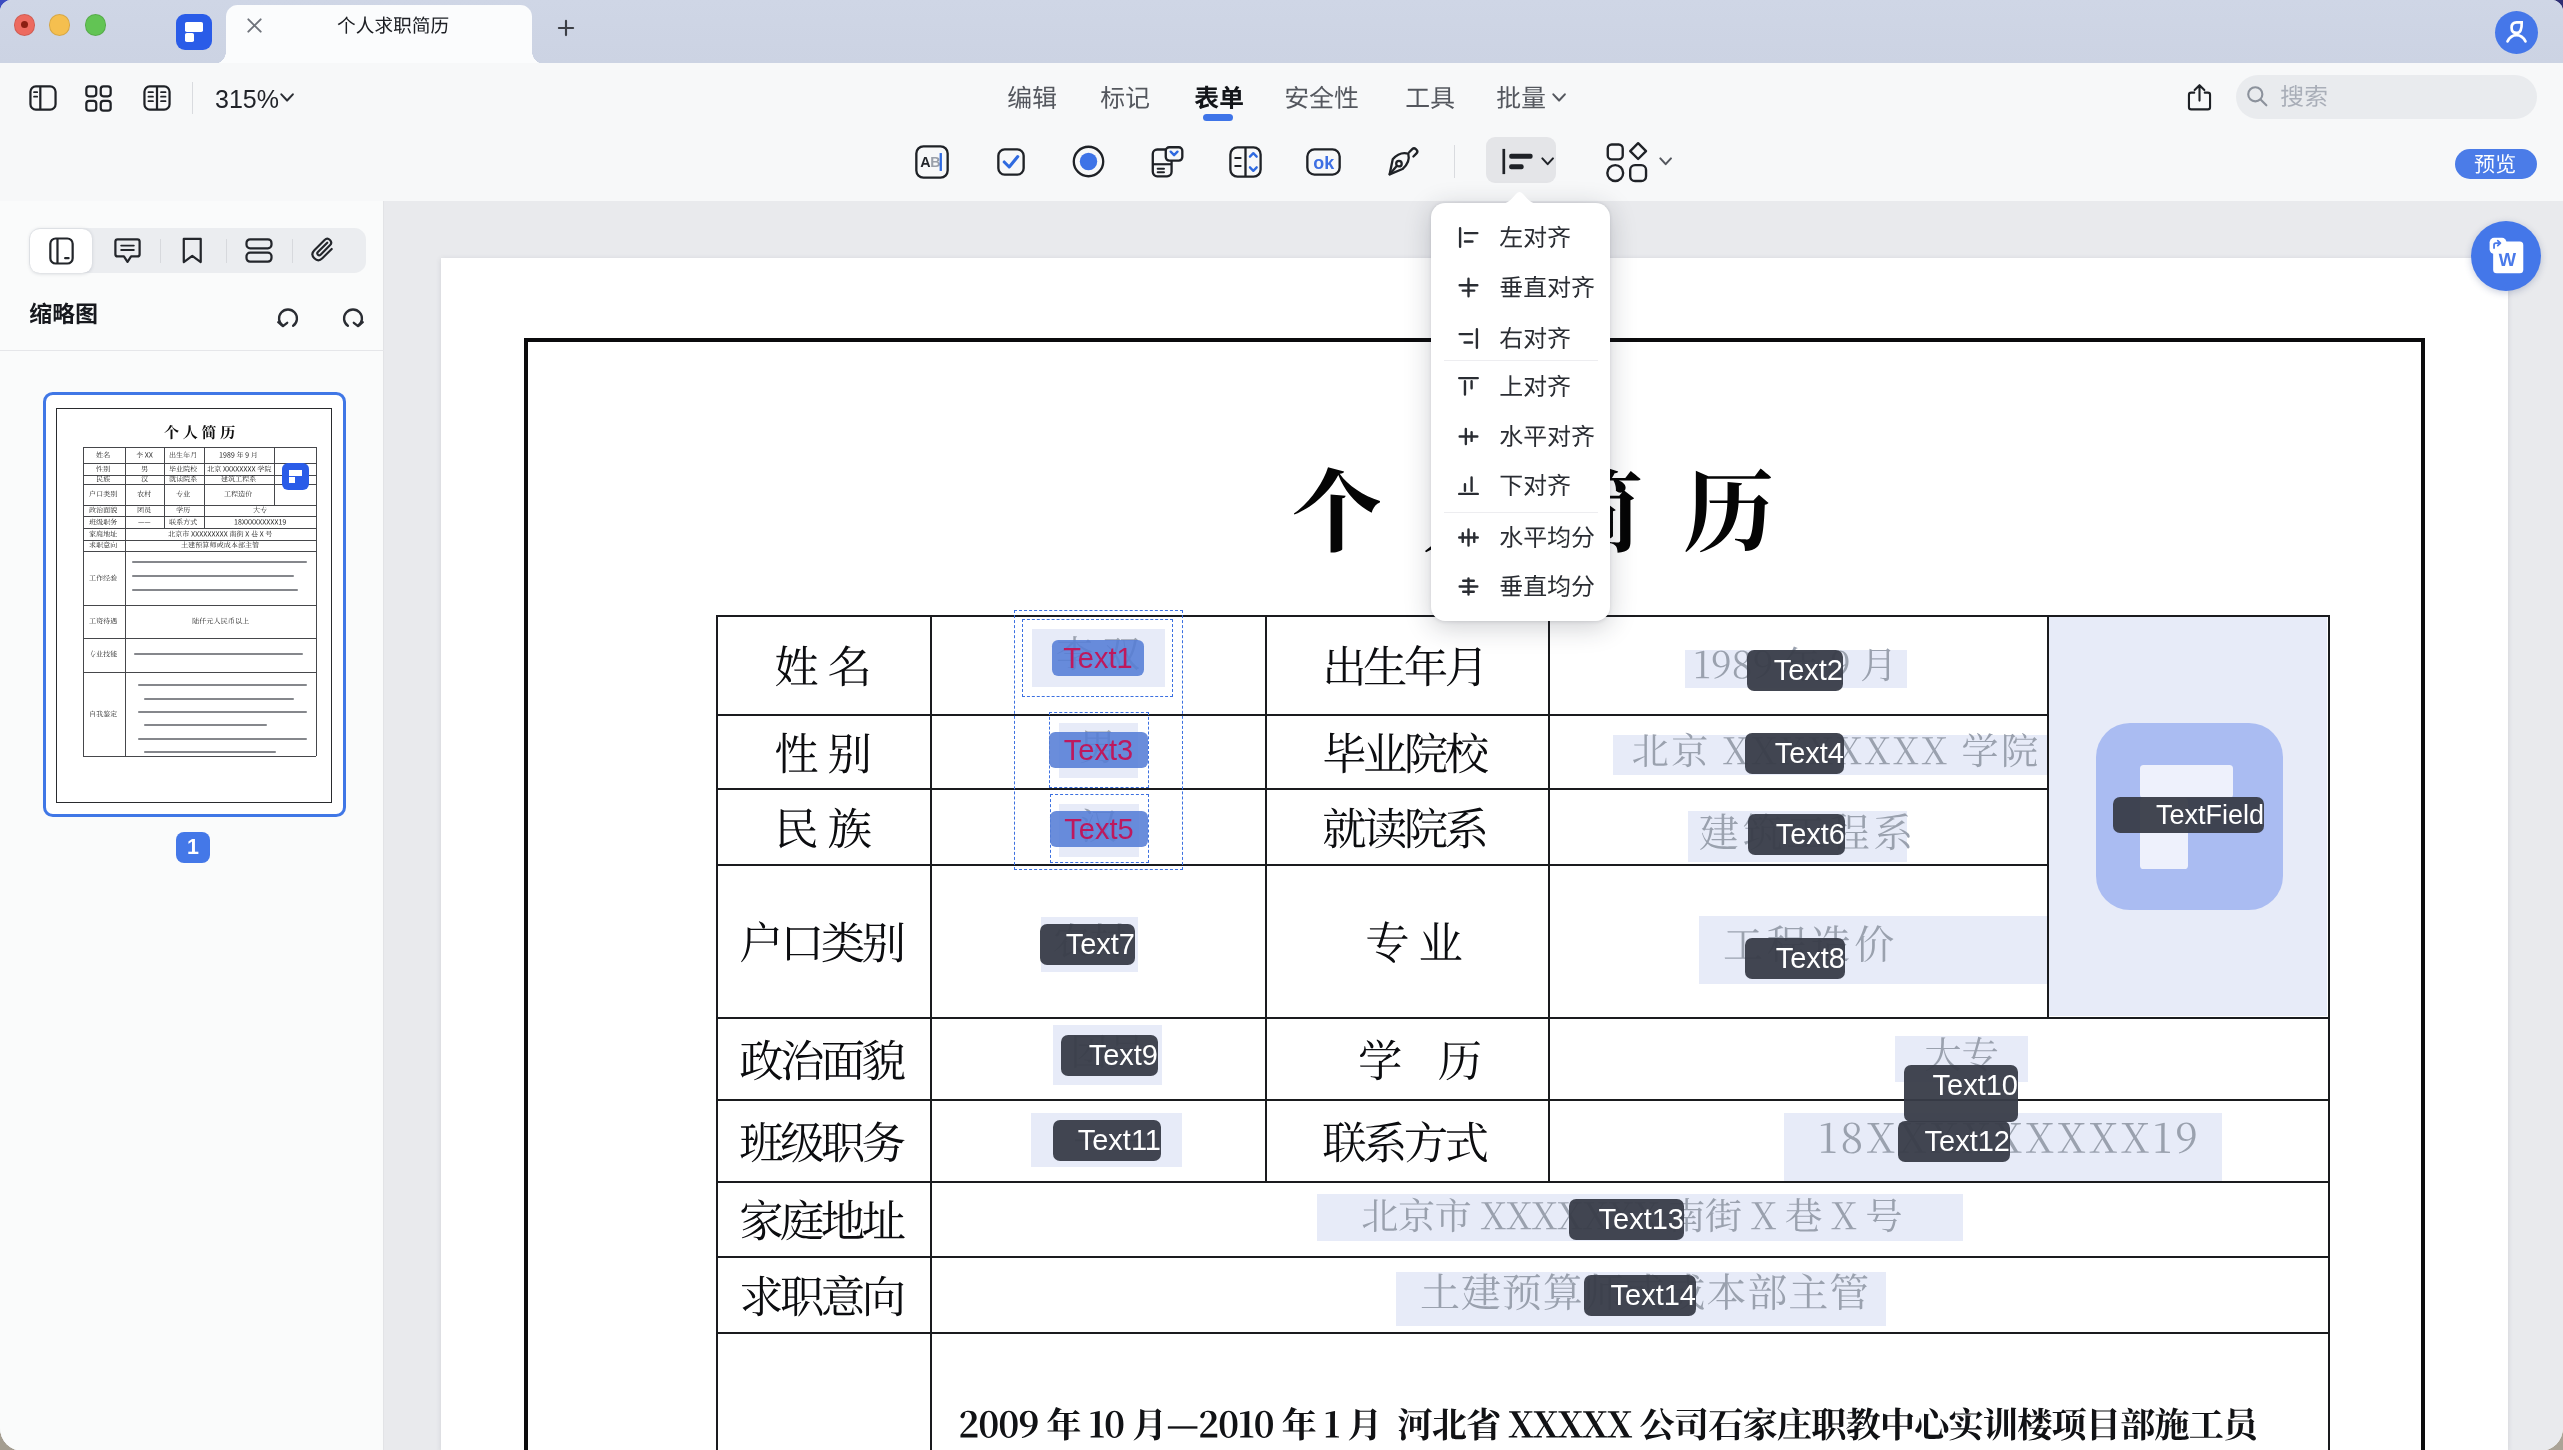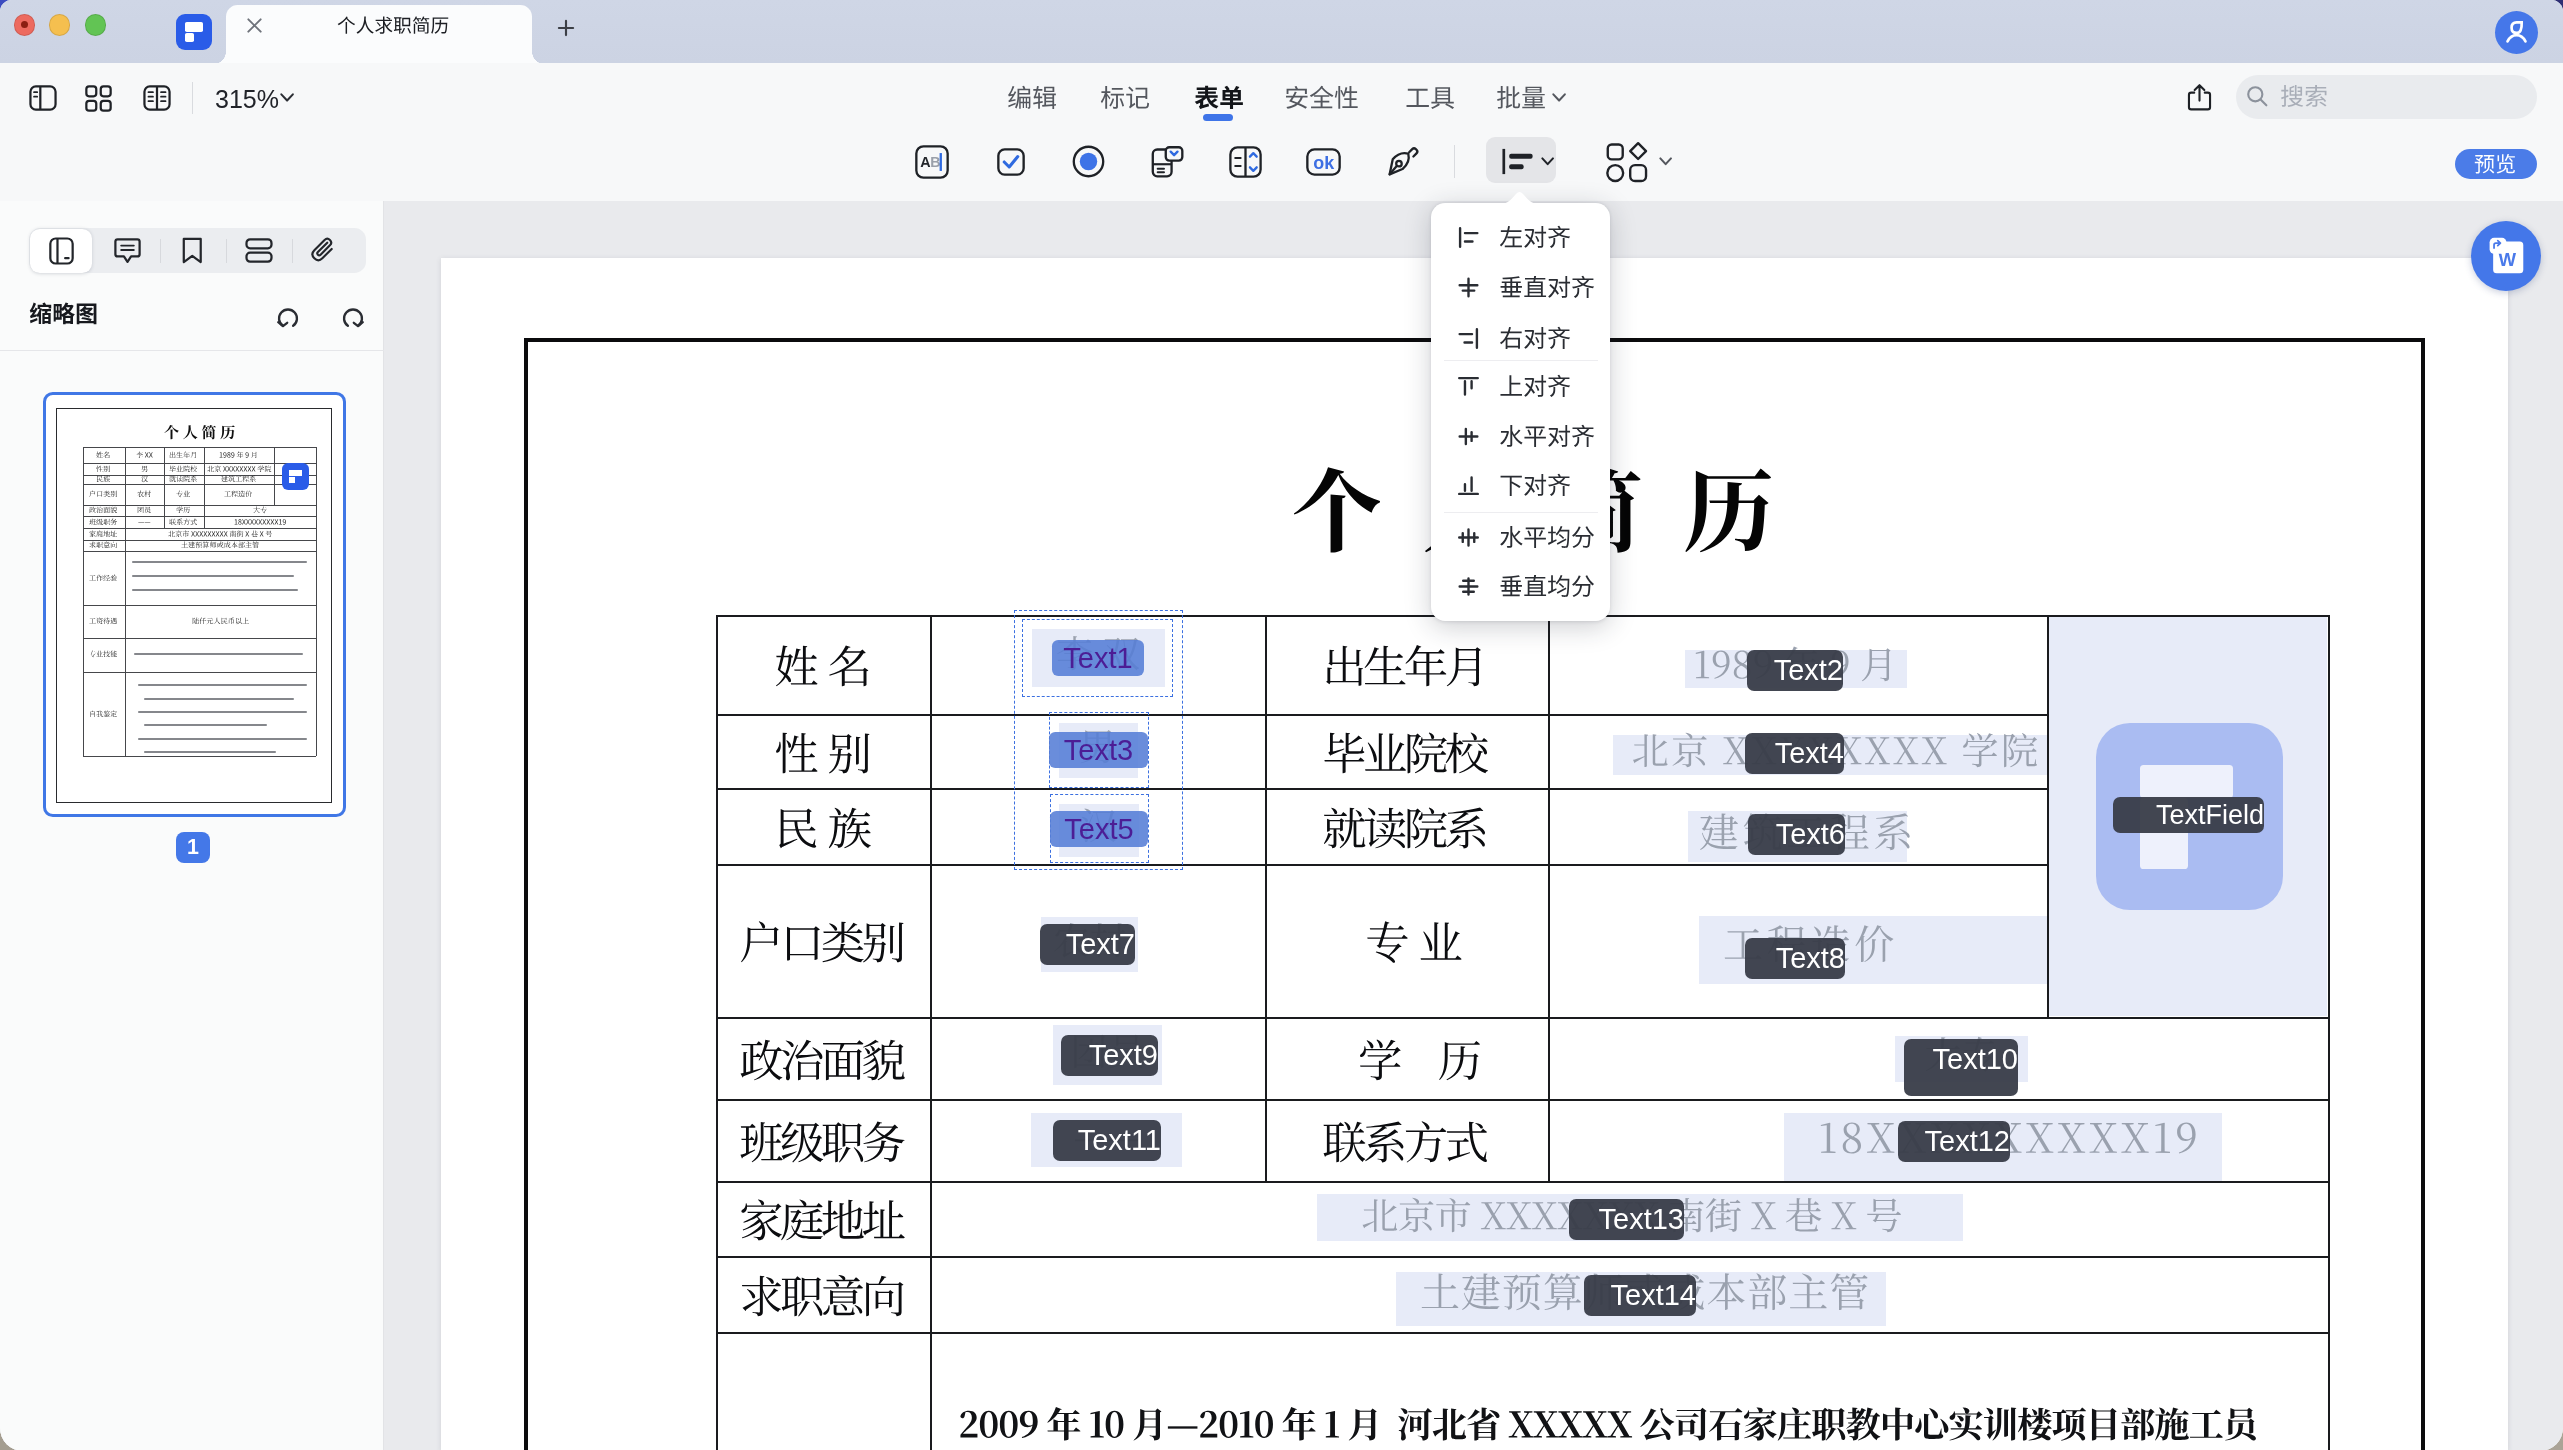--- a/index.html
+++ b/index.html
@@ -20,21 +20,21 @@
 .segdiv{position:absolute;top:10.7px;width:0.9px;height:24px;background:#d7d9dd}
 #pdivider{position:absolute;left:0;top:350px;width:384px;height:0.9px;background:#e5e6e9}
 #thumbsel{position:absolute;left:43px;top:392px;width:303px;height:425px;border:3.6px solid #4077e6;border-radius:9.8px;background:#fff}
 #thumbpage{position:absolute;left:3.6px;top:3.6px;width:288px;height:411px;background:#fff}
 #pagebadge{position:absolute;left:176px;top:832px;width:34px;height:31px;border-radius:8px;background:#4478e8;color:#fff;font-size:21.4px;font-weight:bold;text-align:center;line-height:31px}
 #page{position:absolute;left:441px;top:258px;width:2067px;height:1193px;background:#fff;box-shadow:0 0.9px 5.3px rgba(60,64,80,.14)}
 #frame{position:absolute;left:83px;top:80px;width:1901px;height:1112px;border:4.4px solid #0b0b0d;border-bottom:none}
 .tl{position:absolute;background:#191a1d}
 .lav{position:absolute;background:#e7ebf8}
 .badge{position:absolute;background:rgba(56,60,72,0.95);border-radius:7.1px;color:#fff;font-size:29px;text-align:right;font-family:"Liberation Sans",sans-serif}
-.bbadge{position:absolute;background:rgba(85,125,214,0.88);border-radius:6.2px;color:#4c1d95;font-size:29px;text-align:center}
+.bbadge{position:absolute;background:rgba(85,125,214,0.88);border-radius:6.2px;color:#be185d;font-size:29px;text-align:center}
 .dash{position:absolute;border:1.8px dashed #3c70e0}
 #wbtn{position:absolute;left:2471px;top:221px;width:70px;height:70px;border-radius:50%;background:#4477e9;box-shadow:0 1.8px 7.1px rgba(40,60,120,.25)}
 #menu{position:absolute;left:1431px;top:203px;width:179px;height:418px;background:#fff;border-radius:14.2px;box-shadow:0 5.3px 27px rgba(30,35,50,.22),0 0.9px 3.6px rgba(30,35,50,.12);z-index:60}
 #marrow{position:absolute;left:1500px;top:190px;width:39px;height:14.2px;z-index:61}
 .mdiv{position:absolute;left:12.5px;width:154px;height:1.8px;background:#ededf0}
 #srch{position:absolute;left:2236px;top:75px;width:301px;height:44px;border-radius:22px;background:#e9ebee}
 #prev{position:absolute;left:2455px;top:149px;width:82px;height:30px;border-radius:15px;background:#4b7ce8}
 #alignbtn{position:absolute;left:1486px;top:137px;width:70px;height:46px;border-radius:9px;background:#e4e5e8}
 .circ{border-radius:50%;position:absolute}
 </style></head><body>
@@ -1081,21 +1081,21 @@
       <div class="dash" style="left:609px;top:536px;width:99px;height:69px;z-index:4"></div>
       <div class="bbadge" style="left:611px;top:382px;width:92px;height:36px;line-height:36px;font-size:29px;z-index:6">Text1</div>
       <div class="bbadge" style="left:608px;top:474px;width:99px;height:36px;line-height:36px;font-size:29px;z-index:6">Text3</div>
       <div class="bbadge" style="left:609px;top:553px;width:98px;height:36px;line-height:36px;font-size:29px;z-index:6">Text5</div>
       <div class="badge" style="left:1306px;top:392px;width:96px;height:41px;line-height:41px;font-size:29px;z-index:6">Text2</div>
       <div class="badge" style="left:1304px;top:475px;width:99px;height:41px;line-height:41px;font-size:29px;z-index:6">Text4</div>
       <div class="badge" style="left:1307px;top:556px;width:97px;height:41px;line-height:41px;font-size:29px;z-index:6">Text6</div>
       <div class="badge" style="left:599px;top:666px;width:95px;height:41px;line-height:41px;font-size:29px;z-index:6">Text7</div>
       <div class="badge" style="left:1304px;top:680px;width:100px;height:41px;line-height:41px;font-size:29px;z-index:6">Text8</div>
       <div class="badge" style="left:620px;top:777px;width:97px;height:41px;line-height:41px;font-size:29px;z-index:6">Text9</div>
-      <div class="badge" style="left:1463px;top:781px;width:114px;height:57px;line-height:41px;font-size:29px;z-index:6">Text10</div>
+      <div class="badge" style="left:1463px;top:807px;width:114px;height:57px;line-height:41px;font-size:29px;z-index:6">Text10</div>
       <div class="badge" style="left:612px;top:862px;width:108px;height:41px;line-height:41px;font-size:29px;z-index:6">Text11</div>
       <div class="badge" style="left:1457px;top:863px;width:112px;height:41px;line-height:41px;font-size:29px;z-index:6">Text12</div>
       <div class="badge" style="left:1128px;top:941px;width:115px;height:41px;line-height:41px;font-size:29px;z-index:6">Text13</div>
       <div class="badge" style="left:1143px;top:1017px;width:112px;height:41px;line-height:41px;font-size:29px;z-index:6">Text14</div>
       <div class="badge" style="left:1672px;top:539px;width:151px;height:36px;line-height:36px;font-size:27px;z-index:6">TextField</div>
       <svg class="t" style="left:510px;top:1147px" width="1317" height="44" viewBox="0 0 1480 50">
         <g transform="translate(0 36.80) scale(0.040000 -0.040000)" fill="#111215">
           <use href="#g120" x="0"></use>
           <use href="#g121" x="569"></use>
           <use href="#g121" x="1137"></use>

